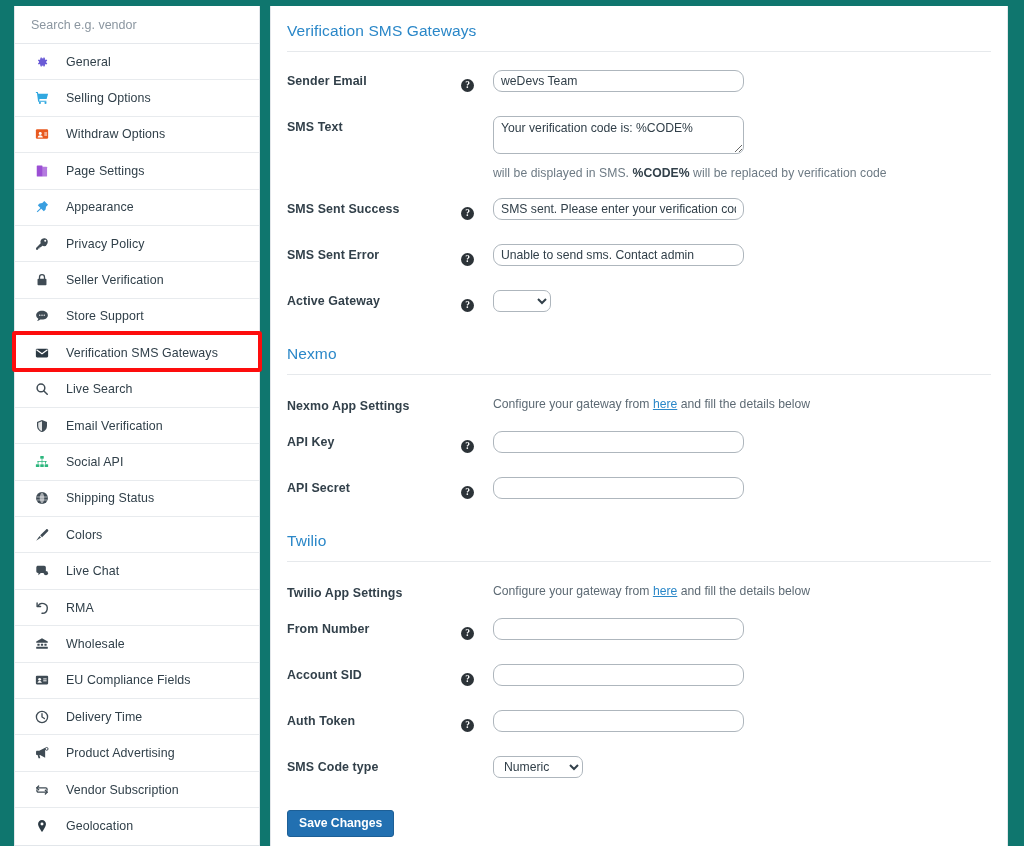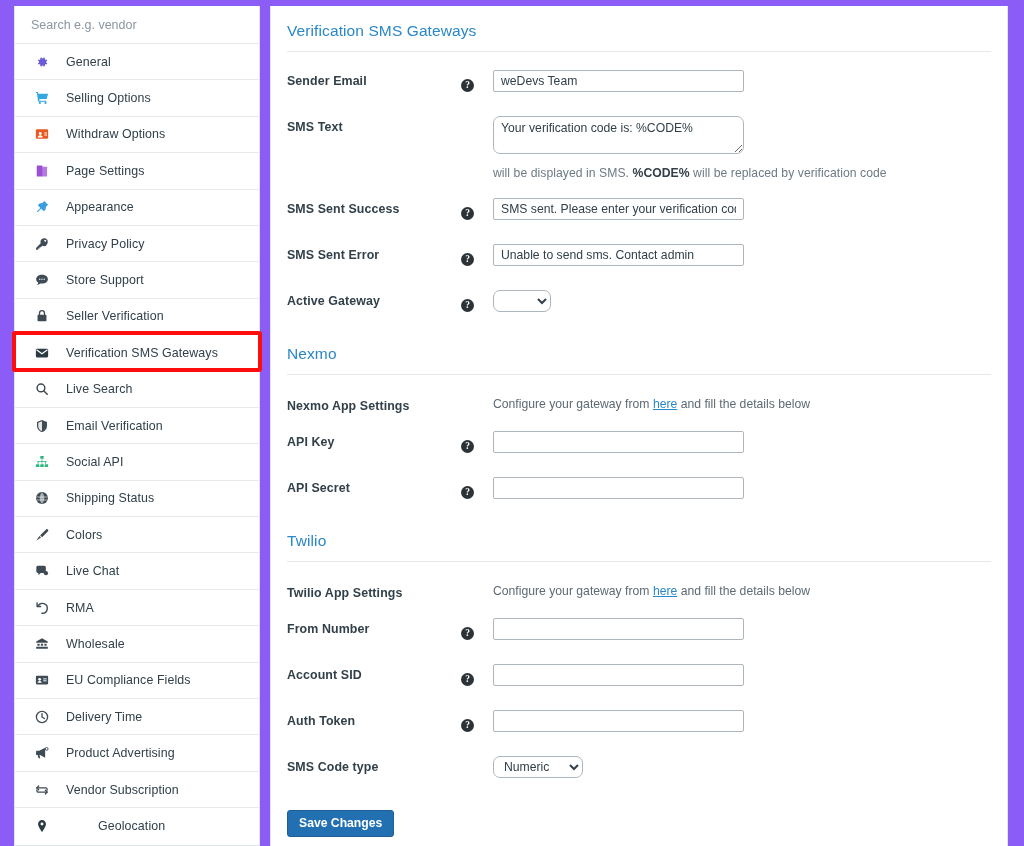--- a/index.html
+++ b/index.html
@@ -6,21 +6,21 @@
   html, body {
     margin: 0; padding: 0;
     width: 1024px; height: 846px;
     background: #eceff1;
     font-family: "Liberation Sans", sans-serif;
     overflow: hidden;
   }
   .page {
     position: relative;
     width: 1024px; height: 846px;
-    background: #8b5cf6;
+    background: #0f766e;
   }
 
   
   .sidebar {
     position: absolute;
     left: 14px; top: 6px;
     width: 246px;
     background: #fff;
     border: 1px solid #e2e6ea;
     border-top: none;
@@ -43,21 +43,21 @@
   .search-input::placeholder { color: #8b96a0; }
 
   .nav-item {
     height: 36.4px;
     display: flex; align-items: center;
     padding-left: 20px;
     border-bottom: 1px solid #e8ebee;
     background: #fff;
     cursor: pointer;
   }
-  .nav-item:last-child { border-bottom: none; gap: 32px; }
+  .nav-item:last-child { border-bottom: none; }
   .nav-ico {
     width: 22px; height: 16px;
     display: inline-flex; align-items: center; justify-content: flex-start;
     margin-right: 9px;
     flex: 0 0 22px;
   }
   .nav-ico svg { display:block; }
   .nav-label {
     font-size: 12.4px;
     color: #31404a;
@@ -137,21 +137,21 @@
     font-weight: bold;
     font-family: "Liberation Serif", serif;
     cursor: help;
     user-select: none;
   }
   .field-ctrl { flex: 1 1 auto; }
 
   .txt {
     width: 251px; height: 22px;
     border: 1px solid #aeb6bd;
-    border-radius: 2px;
+    border-radius: 9px;
     padding: 0 7px;
     font-size: 12.2px;
     color: #32404a;
     background: #fff;
     outline: none;
     font-family: "Liberation Sans", sans-serif;
   }
   .ta {
     width: 251px; height: 38px;
     border: 1px solid #aeb6bd;
@@ -273,35 +273,35 @@
           <span class="nav-ico">
             <svg width="14" height="14" viewBox="0 0 16 16" fill="#3f4b54">
               <path d="M10.4 1.4a4.2 4.2 0 00-3.9 5.8L1.2 12.5v2.2h2.3l.1-1.5h1.5l.1-1.5h1.5l1.6-1.6a4.2 4.2 0 103.1-8.7zm1.3 3.9a1.15 1.15 0 110-2.3 1.15 1.15 0 010 2.3z"></path>
             </svg>
           </span>
           <span class="nav-label">Privacy Policy</span>
         </div>
         <div class="nav-item">
           <span class="nav-ico">
             <svg width="14" height="14" viewBox="0 0 16 16" fill="#3f4b54">
+              <path d="M4.4 6.6V4.8a3.6 3.6 0 117.2 0v1.8h.6c.5 0 .9.4.9.9v5.7c0 .5-.4.9-.9.9H3.8c-.5 0-.9-.4-.9-.9V7.5c0-.5.4-.9.9-.9zm1.5 0h4.2V4.8a2.1 2.1 0 10-4.2 0z"></path>
+            </svg>
+          </span>
+          <span class="nav-label">Seller Verification</span>
+        </div>
+        <div class="nav-item">
+          <span class="nav-ico">
+            <svg width="14" height="14" viewBox="0 0 16 16" fill="#3f4b54">
               <path d="M8 2C4.3 2 1.3 4.2 1.3 7c0 1.6 1 3.1 2.5 4-.2.9-.8 1.8-1.6 2.5 1.5-.2 2.9-.8 3.8-1.6.6.1 1.3.2 2 .2 3.7 0 6.7-2.2 6.7-5.1S11.7 2 8 2z"></path>
               <circle cx="5.4" cy="7" r=".85" fill="#fff"></circle>
               <circle cx="8" cy="7" r=".85" fill="#fff"></circle>
               <circle cx="10.6" cy="7" r=".85" fill="#fff"></circle>
             </svg>
           </span>
           <span class="nav-label">Store Support</span>
-        </div>
-        <div class="nav-item">
-          <span class="nav-ico">
-            <svg width="14" height="14" viewBox="0 0 16 16" fill="#3f4b54">
-              <path d="M4.4 6.6V4.8a3.6 3.6 0 117.2 0v1.8h.6c.5 0 .9.4.9.9v5.7c0 .5-.4.9-.9.9H3.8c-.5 0-.9-.4-.9-.9V7.5c0-.5.4-.9.9-.9zm1.5 0h4.2V4.8a2.1 2.1 0 10-4.2 0z"></path>
-            </svg>
-          </span>
-          <span class="nav-label">Seller Verification</span>
         </div>
         <div class="nav-item is-active">
           <span class="nav-ico">
             <svg width="14" height="14" viewBox="0 0 16 16" fill="#2c3a44">
               <rect x="1" y="3" width="14" height="10" rx="1.3"></rect>
               <path d="M1.7 4.2L8 8.8l6.3-4.6" stroke="#fff" stroke-width="1.3" fill="none"></path>
             </svg>
           </span>
           <span class="nav-label">Verification SMS Gateways</span>
         </div>

